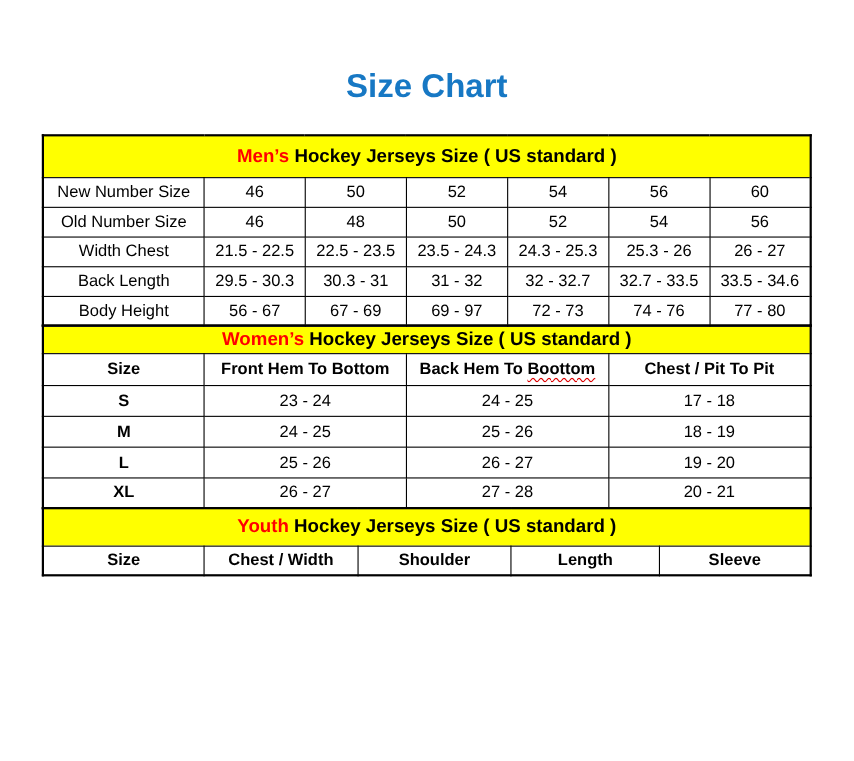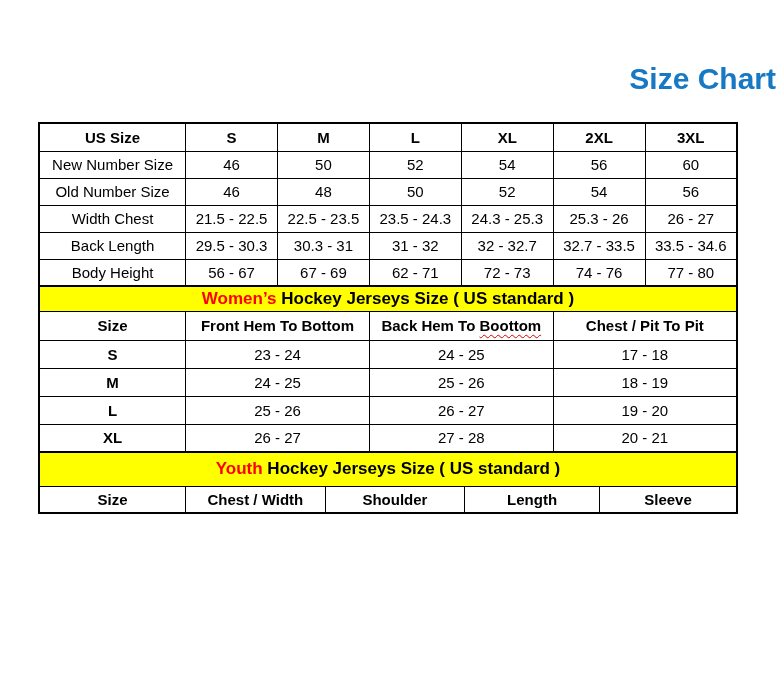--- a/index.html
+++ b/index.html
@@ -8,21 +8,21 @@
     position: relative;
     width: 776px;
     height: 692px;
     background: #ffffff;
     font-family: "Liberation Sans", sans-serif;
     overflow: hidden;
   }
   .page-title {
     margin: 0;
     padding-top: 60px;
-    text-align: right;
+    text-align: center;
     font-size: 30px;
     line-height: 38px;
     font-weight: bold;
     color: #1778c4;
     letter-spacing: 0px;
   }
   .tables { margin: 24px 38px 0 38px; }
   table {
     border-collapse: collapse;
     width: 700px;
@@ -84,28 +84,25 @@
       <colgroup>
         <col class="w21">
           <col class="w131">
           <col class="w131">
           <col class="w131">
           <col class="w131">
           <col class="w131">
           <col class="w131">
       </colgroup>
       <tbody>
-        <tr class="head-row">
-          <th>US Size</th>
-          <th>S</th>
-          <th>M</th>
-          <th>L</th>
-          <th>XL</th>
-          <th>2XL</th>
-          <th>3XL</th>
+        <tr>
+          <td class="section-title" colspan="7">
+            <span class="accent">Men’s</span>
+            <span>Hockey Jerseys Size ( US standard )</span>
+          </td>
         </tr>
       </tbody>
       <tbody data-rows="sections.mens.rows">
           <tr>
             <td>New Number Size</td>
             <td>46</td>
             <td>50</td>
             <td>52</td>
             <td>54</td>
             <td>56</td>
@@ -135,21 +132,21 @@
             <td>30.3 - 31</td>
             <td>31 - 32</td>
             <td>32 - 32.7</td>
             <td>32.7 - 33.5</td>
             <td>33.5 - 34.6</td>
           </tr>
           <tr>
             <td>Body Height</td>
             <td>56 - 67</td>
             <td>67 - 69</td>
-            <td>62 - 71</td>
+            <td>69 - 97</td>
             <td>72 - 73</td>
             <td>74 - 76</td>
             <td>77 - 80</td>
           </tr>
         </tbody>
     </table>
 
     <table class="womens">
       <colgroup>
         <col class="w21">

